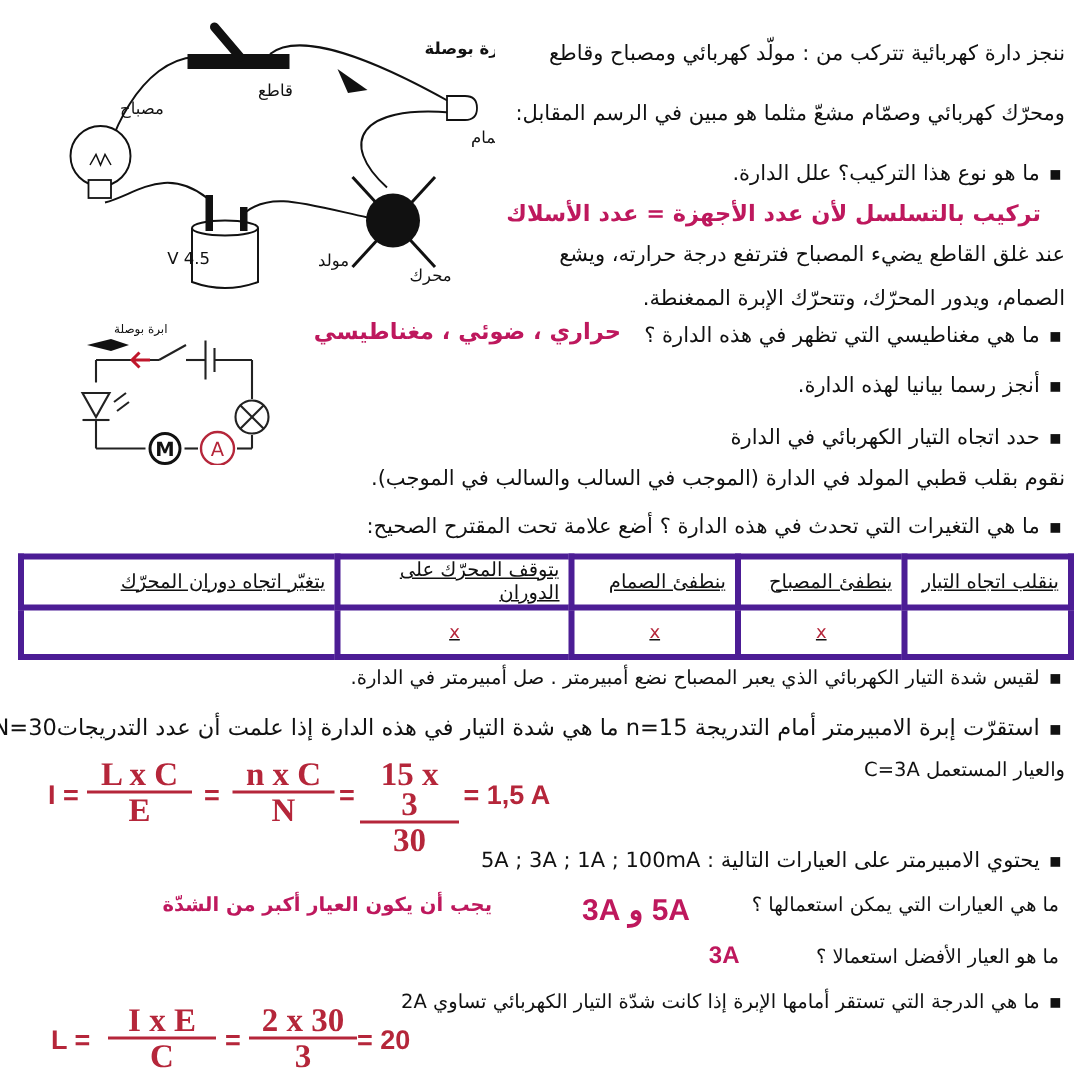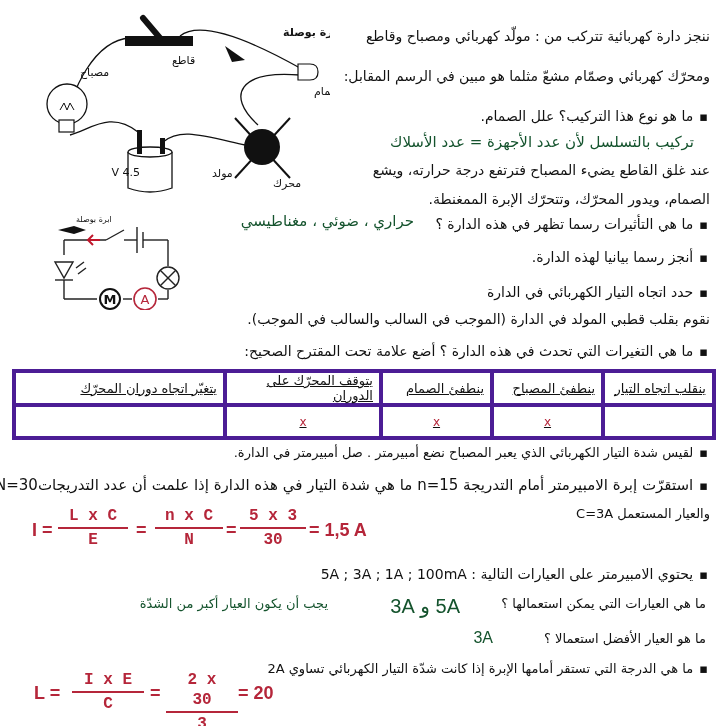--- a/index.html
+++ b/index.html
@@ -1,28 +1,28 @@
 <!DOCTYPE html>
 <html><head>
 <meta charset="utf-8">
 <style>
   html, body { margin: 0; padding: 0; background: #ffffff; }
   body { width: 720px; height: 726px; position: relative; overflow: hidden;
          font-family: "DejaVu Sans", sans-serif; color: #111; }
   .ar { position: absolute; direction: rtl; text-align: right; white-space: nowrap;
         font-family: "DejaVu Sans", sans-serif; font-size: 14px; color: #111; }
-  .red { color: #14532d; font-weight: normal; }
+  .red { color: #be185d; font-weight: bold; }
   .bullet::before { content: "\25AA"; margin-left: 6px; font-size: 13px; }
   .lbl { position: absolute; font-size: 11px; direction: rtl; font-family: "DejaVu Sans", sans-serif; }
   table.obs { position: absolute; left: 12px; top: 369px; width: 704px; border-collapse: collapse; direction: rtl; }
   table.obs td { border: 4px solid #4c1d95; height: 29px; font-size: 13px; text-align: center; padding: 0 6px; text-decoration: underline; }
   table.obs tr:first-child td { text-align: right; }
   .mark { color: #b5263a; font-size: 12px; font-family: "DejaVu Sans", sans-serif; }
   .eq { position: absolute; color: #b5263a; font-weight: bold; font-family: "Liberation Sans", sans-serif; font-size: 18px; }
-  .frac { position: absolute; text-align: center; color: #b5263a; font-weight: bold; font-family: Liberation Mono, monospace; font-size: 16px; }
+  .frac { position: absolute; text-align: center; color: #b5263a; font-weight: bold; font-family: Liberation Serif, serif; font-size: 22px; }
   .frac .num { border-bottom: 2px solid #b5263a; padding: 0 8px 1px; line-height: 20px; }
   .frac .den { line-height: 22px; }
 </style>
 </head>
 <body>
 
 <svg style="position:absolute;left:0;top:0" width="330" height="200" viewBox="0 0 330 200">
   <g fill="none" stroke="#111" stroke-width="1.3">
     <path d="M66 128 C 70 90, 95 40, 130 38"></path>
     <path d="M180 36 C 200 20, 250 40, 300 68"></path>
@@ -96,26 +96,26 @@
   </g>
   <circle cx="110" cy="99" r="10" fill="#fff" stroke="#111" stroke-width="2"></circle>
   <text x="110" y="104" text-anchor="middle" font-size="13" font-weight="bold" fill="#111" font-family="DejaVu Sans, sans-serif">M</text>
   <circle cx="145" cy="99" r="11" fill="#fff" stroke="#b5263a" stroke-width="1.6"></circle>
   <text x="145" y="104" text-anchor="middle" font-size="13" fill="#b5263a" font-family="DejaVu Sans, sans-serif">A</text>
 </svg>
 
 <div class="ar" style="right:10px;top:28px;">ننجز دارة كهربائية تتركب من : مولّد كهربائي ومصباح وقاطع</div>
 <div class="ar" style="right:10px;top:68px;">ومحرّك كهربائي وصمّام مشعّ مثلما هو مبين في الرسم المقابل:</div>
 
-<div class="ar bullet" style="right:12px;top:108px;"><span>ما هو نوع هذا التركيب؟ علل الصمام.</span></div>
+<div class="ar bullet" style="right:12px;top:108px;"><span>ما هو نوع هذا التركيب؟ علل الدارة.</span></div>
 <div class="ar red" style="right:26px;top:133px;font-size:15px;">تركيب بالتسلسل لأن عدد الأجهزة = عدد الأسلاك</div>
 <div class="ar" style="right:10px;top:162px;">عند غلق القاطع يضيء المصباح فترتفع درجة حرارته، ويشع</div>
 <div class="ar" style="right:10px;top:191px;margin-left:37px;">الصمام، ويدور المحرّك، وتتحرّك الإبرة الممغنطة.</div>
 
-<div class="ar bullet" style="right:12px;top:216px;"><span>ما هي التأثيرات رسما تظهر في هذه الدارة ؟</span></div>
+<div class="ar bullet" style="right:12px;top:216px;"><span>ما هي مغناطيسي التي تظهر في هذه الدارة ؟</span></div>
 <div class="ar red" style="right:306px;top:212px;font-size:15px;">حراري ، ضوئي ، مغناطيسي</div>
 
 <div class="ar bullet" style="right:12px;top:249px;"><span>أنجز رسما بيانيا لهذه الدارة.</span></div>
 <div class="ar bullet" style="right:12px;top:284px;"><span>حدد اتجاه التيار الكهربائي في الدارة</span></div>
 
 <div class="ar" style="right:10px;top:311px;">نقوم بقلب قطبي المولد في الدارة (الموجب في السالب والسالب في الموجب).</div>
 <div class="ar bullet" style="right:12px;top:343px;"><span>ما هي التغيرات التي تحدث في هذه الدارة ؟ أضع علامة تحت المقترح الصحيح:</span></div>
 
 <table class="obs">
   <tbody>
@@ -146,21 +146,21 @@
     <div class="num">L x C</div>
     <div class="den">E</div>
   </div>
   <div class="eq" style="left:136px;top:520px;">=</div>
   <div class="frac" style="left:155px;top:506px;width:68px;">
     <div class="num">n x C</div>
     <div class="den">N</div>
   </div>
   <div class="eq" style="left:226px;top:520px;">=</div>
   <div class="frac" style="left:240px;top:506px;width:66px;">
-    <div class="num">5 x 3</div>
+    <div class="num">15 x 3</div>
     <div class="den">30</div>
   </div>
   <div class="eq" style="left:309px;top:520px;">= 1,5 A</div>
 </div>
 
 <div class="ar bullet" style="right:12px;top:566px;"><span>يحتوي الامبيرمتر على العيارات التالية : 5A ; 3A ; 1A ; 100mA</span></div>
 <div class="ar" style="right:14px;top:596px;font-size:13px;">ما هي العيارات التي يمكن استعمالها ؟</div>
 <div class="ar red" style="right:260px;top:594px;font-family:'Liberation Sans',sans-serif;font-size:20px;">5A و 3A</div>
 <div class="ar red" style="right:392px;top:596px;font-size:13px;text-align:right;">يجب أن يكون العيار أكبر من الشدّة</div>
 <div class="ar" style="right:14px;top:631px;font-size:13px;">ما هو العيار الأفضل استعمالا ؟</div>

